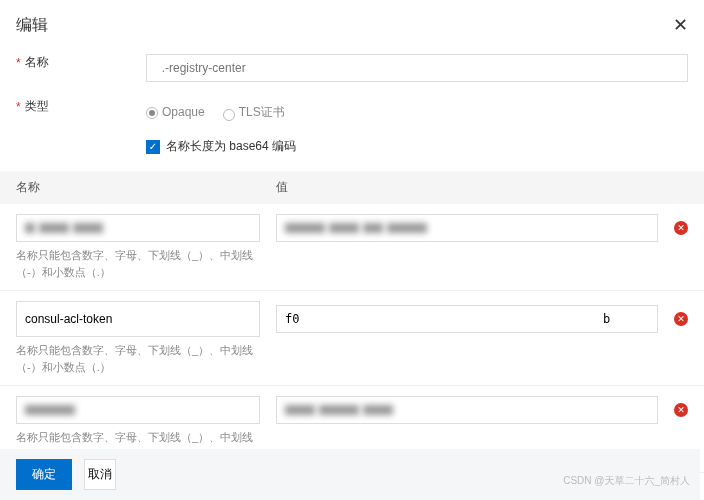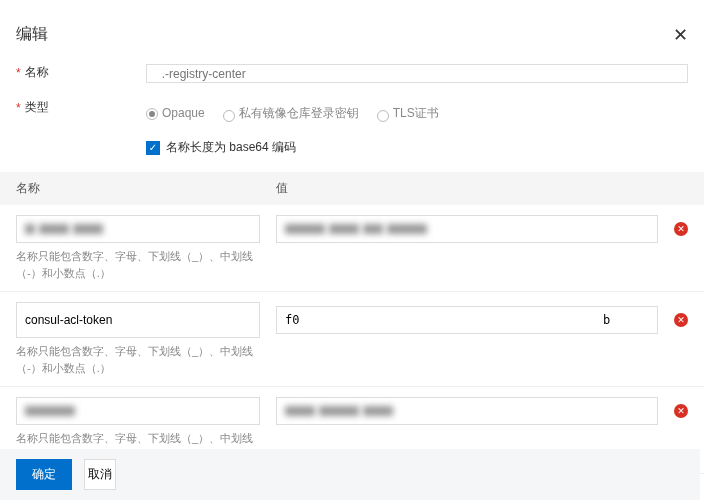--- a/index.html
+++ b/index.html
@@ -1,24 +1,24 @@
 <!DOCTYPE html>
 <html><head>
 <meta charset="utf-8">
 <style>
 * { box-sizing: border-box; margin: 0; padding: 0; }
 body { font-family: "PingFang SC", "Microsoft YaHei", sans-serif; font-size: 12px; color: #333; background: #fff; width: 704px; height: 500px; overflow: hidden; position: relative; }
-.header { display: flex; justify-content: space-between; align-items: flex-start; padding: 24px 16px 10px; }
+.header { display: flex; justify-content: space-between; align-items: center; padding: 14px 16px 10px; }
 .header h2 { font-size: 16px; font-weight: 500; }
 .close { font-size: 18px; cursor: pointer; color: #333; }
 .form-row { display: flex; padding: 8px 16px; align-items: flex-start; }
 .label-col { width: 130px; display: flex; align-items: center; }
 .req { color: #d93026; margin-right: 4px; }
 .field-col { flex: 1; }
-.text-input { width: 100%; height: 19px; border: 1px solid #ddd; padding: 6px 8px; font-size: 12px; color: #888; }
+.text-input { width: 100%; height: 28px; border: 1px solid #ddd; padding: 6px 8px; font-size: 12px; color: #888; }
 .hint { color: #888; font-size: 11px; margin-top: 4px; line-height: 1.5; }
 .radio-group { display: flex; gap: 18px; align-items: center; height: 28px; }
 .radio { display: flex; align-items: flex-end; gap: 4px; color: #888; font-size: 12px; }
 .radio-circle { width: 12px; height: 12px; border: 1px solid #bbb; border-radius: 50%; display: inline-flex; align-items: center; justify-content: center; }
 .radio-circle.sel::after { content: ""; width: 6px; height: 6px; background: #888; border-radius: 50%; }
 .checkbox-row { display: flex; align-items: center; gap: 6px; margin-top: 12px; }
 .checkbox { width: 14px; height: 14px; background: #0070cc; display: inline-flex; align-items: center; justify-content: center; color: #fff; font-size: 10px; }
 .table-header { display: flex; background: #f5f5f5; padding: 8px 16px; margin-top: 8px; font-size: 12px; color: #555; }
 .col-name { width: 260px; }
 .col-value { flex: 1; }
@@ -55,24 +55,20 @@
 <div class="form-row">
   <div class="label-col">
       <span class="req">*</span>
       <span>类型</span>
     </div>
   <div class="field-col">
     <div class="radio-group">
       <label class="radio">
           <span class="radio-circle sel"></span>
           <span>Opaque</span>
-        </label>
-      <label class="radio">
-          <span class="radio-circle"></span>
-          <span>私有镜像仓库登录密钥</span>
         </label>
       <label class="radio">
           <span class="radio-circle"></span>
           <span>TLS证书</span>
         </label>
     </div>
     <div class="checkbox-row">
       <span class="checkbox">✓</span>
       <span>名称长度为 base64 编码</span>
     </div>
@@ -122,13 +118,14 @@
         <span class="blur" style="width:30px"></span>
       </div>
     <span class="del">✕</span>
   </div>
   <div class="row-hint">名称只能包含数字、字母、下划线（_）、中划线（-）和小数点（.）</div>
 </div>
 
 <div class="footer">
   <button class="btn-primary">确定</button>
   <button class="btn-default">取消</button>
+  <span class="watermark">CSDN @天草二十六_简村人</span>
 </div>
 
 </body></html>

